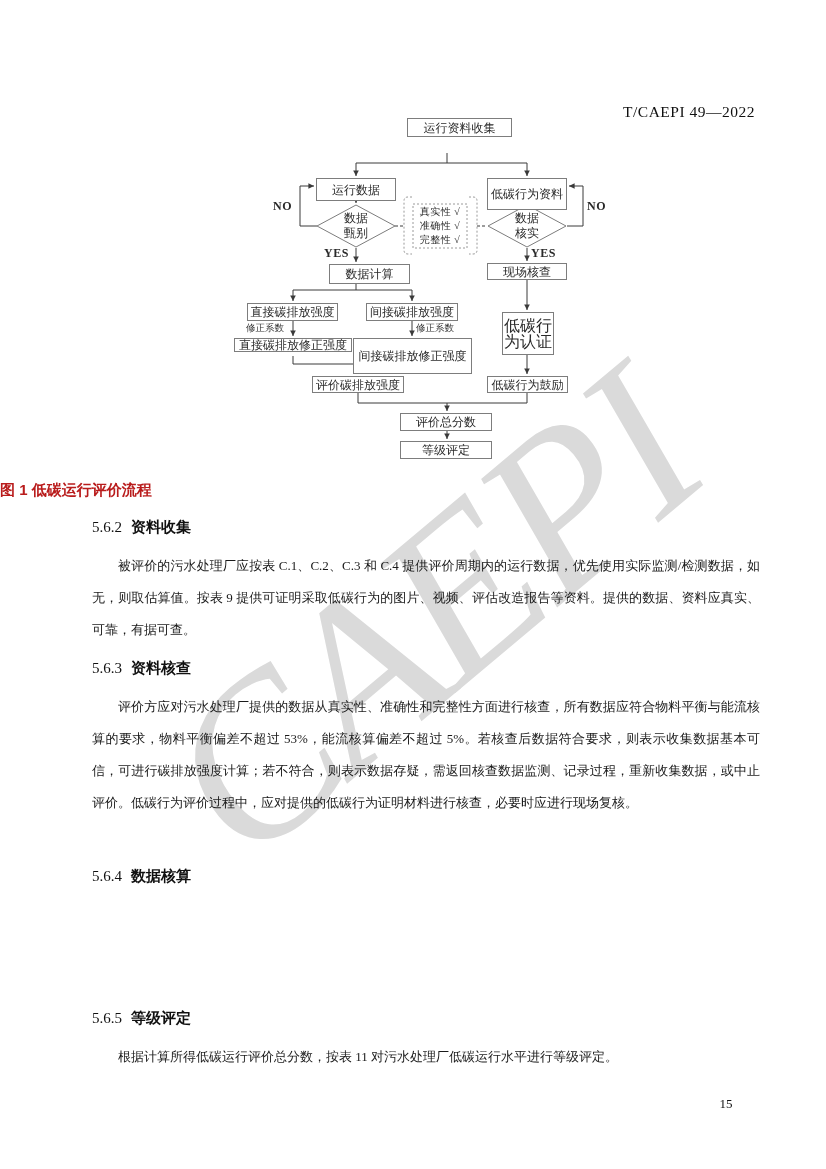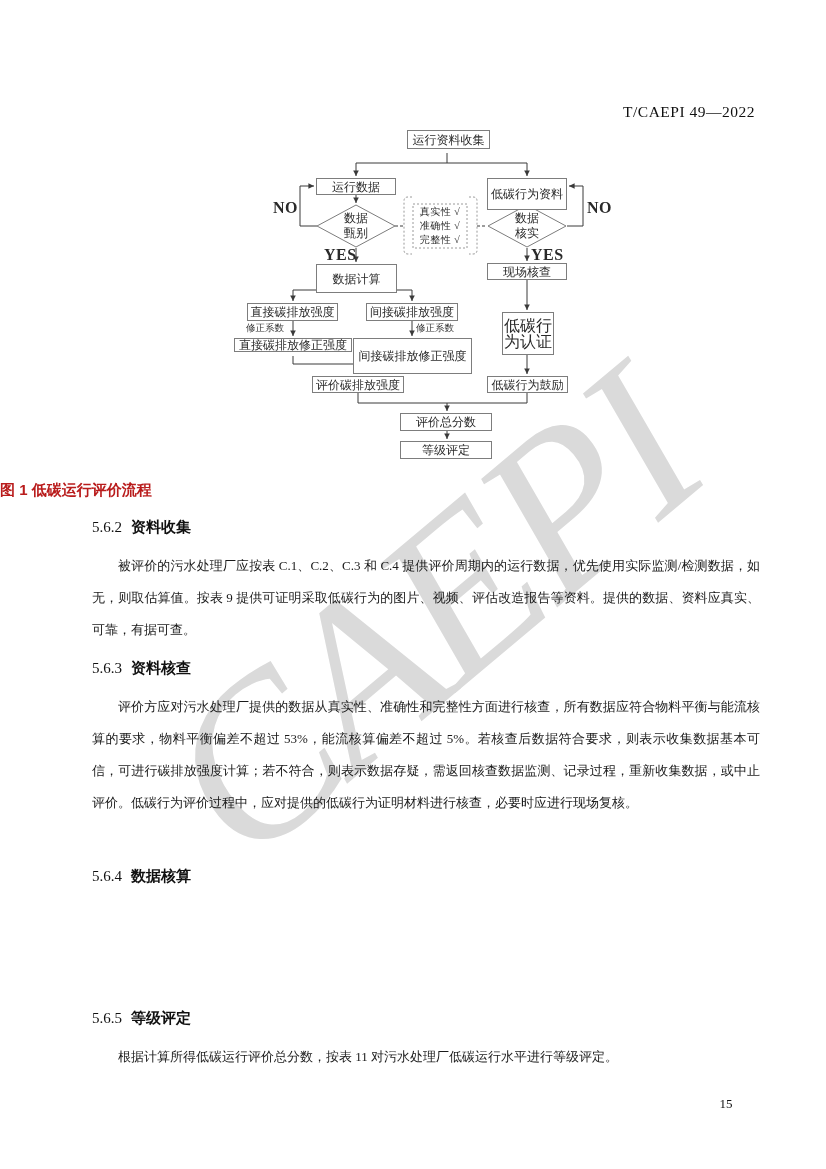--- a/index.html
+++ b/index.html
@@ -20,21 +20,21 @@
     position:absolute; top:103px; right:71px; z-index:2;
     font-size:15.5px; letter-spacing:.5px; color:#111;
   }
   .fc-svg { position:absolute; left:230px; top:130px; z-index:1; }
   .fbox {
     position:absolute; z-index:2; background:#fff;
     border:1px solid #7d7d7d; display:flex; align-items:center; justify-content:center;
     font-size:12px; line-height:14px; color:#2a2a2a; white-space:nowrap;
   }
   .flabel {
-    position:absolute; z-index:2; font-size:16px; color:#2a2a2a; white-space:nowrap;
+    position:absolute; z-index:2; font-size:12px; color:#2a2a2a; white-space:nowrap;
   }
   .flabel.small { font-size:9.5px; color:#333; }
   .flabel.latin { font-weight:600; letter-spacing:.5px; }
   .ftext {
     position:absolute; z-index:3; display:flex; align-items:center; justify-content:center;
     text-align:center; white-space:pre-line; color:#2a2a2a;
   }
   .diamond-text { font-size:12px; line-height:15px; }
   .criteria-text { font-size:10px; line-height:14px; letter-spacing:.5px; }
   .cert-text { font-size:16px; line-height:16px; }
@@ -112,24 +112,24 @@
     </g>
 
     <polygon points="356,205 395,226 356,247 317,226" fill="#ffffff" stroke="#7d7d7d" stroke-width="1"></polygon>
     <polygon points="527,205 566,226 527,247 488,226" fill="#ffffff" stroke="#7d7d7d" stroke-width="1"></polygon>
 
     <path d="M412,197 H408 Q404,197 404,201 V250 Q404,254 408,254 H412" fill="none" stroke="#9a9a9a" stroke-width="1" stroke-dasharray="2,2"></path>
     <path d="M469,197 H473 Q477,197 477,201 V250 Q477,254 473,254 H469" fill="none" stroke="#9a9a9a" stroke-width="1" stroke-dasharray="2,2"></path>
     <rect x="413" y="204" width="54" height="44" fill="#ffffff" stroke="#9a9a9a" stroke-width="1" stroke-dasharray="2,2"></rect>
   </svg>
 
-  <div class="fbox" style="left:407px;top:130px;width:83px;height:19px">运行资料收集</div>
-  <div class="fbox" style="left:316px;top:178px;width:80px;height:17px">运行数据</div>
+  <div class="fbox" style="left:407px;top:118px;width:105px;height:19px">运行资料收集</div>
+  <div class="fbox" style="left:316px;top:178px;width:80px;height:23px">运行数据</div>
   <div class="fbox" style="left:487px;top:178px;width:80px;height:32px">低碳行为资料</div>
-  <div class="fbox" style="left:316px;top:264px;width:81px;height:29px">数据计算</div>
+  <div class="fbox" style="left:329px;top:264px;width:81px;height:20px">数据计算</div>
   <div class="fbox" style="left:487px;top:263px;width:80px;height:17px">现场核查</div>
   <div class="fbox" style="left:247px;top:303px;width:91px;height:18px">直接碳排放强度</div>
   <div class="fbox" style="left:366px;top:303px;width:92px;height:18px">间接碳排放强度</div>
   <div class="fbox" style="left:234px;top:338px;width:118px;height:14px">直接碳排放修正强度</div>
   <div class="fbox" style="left:353px;top:338px;width:119px;height:36px">间接碳排放修正强度</div>
   <div class="fbox ftext cert-text" style="left:502px;top:312px;width:52px;height:43px">低碳行
 为认证</div>
   <div class="fbox" style="left:312px;top:376px;width:92px;height:17px">评价碳排放强度</div>
   <div class="fbox" style="left:487px;top:376px;width:81px;height:17px">低碳行为鼓励</div>
   <div class="fbox" style="left:400px;top:413px;width:92px;height:18px">评价总分数</div>

